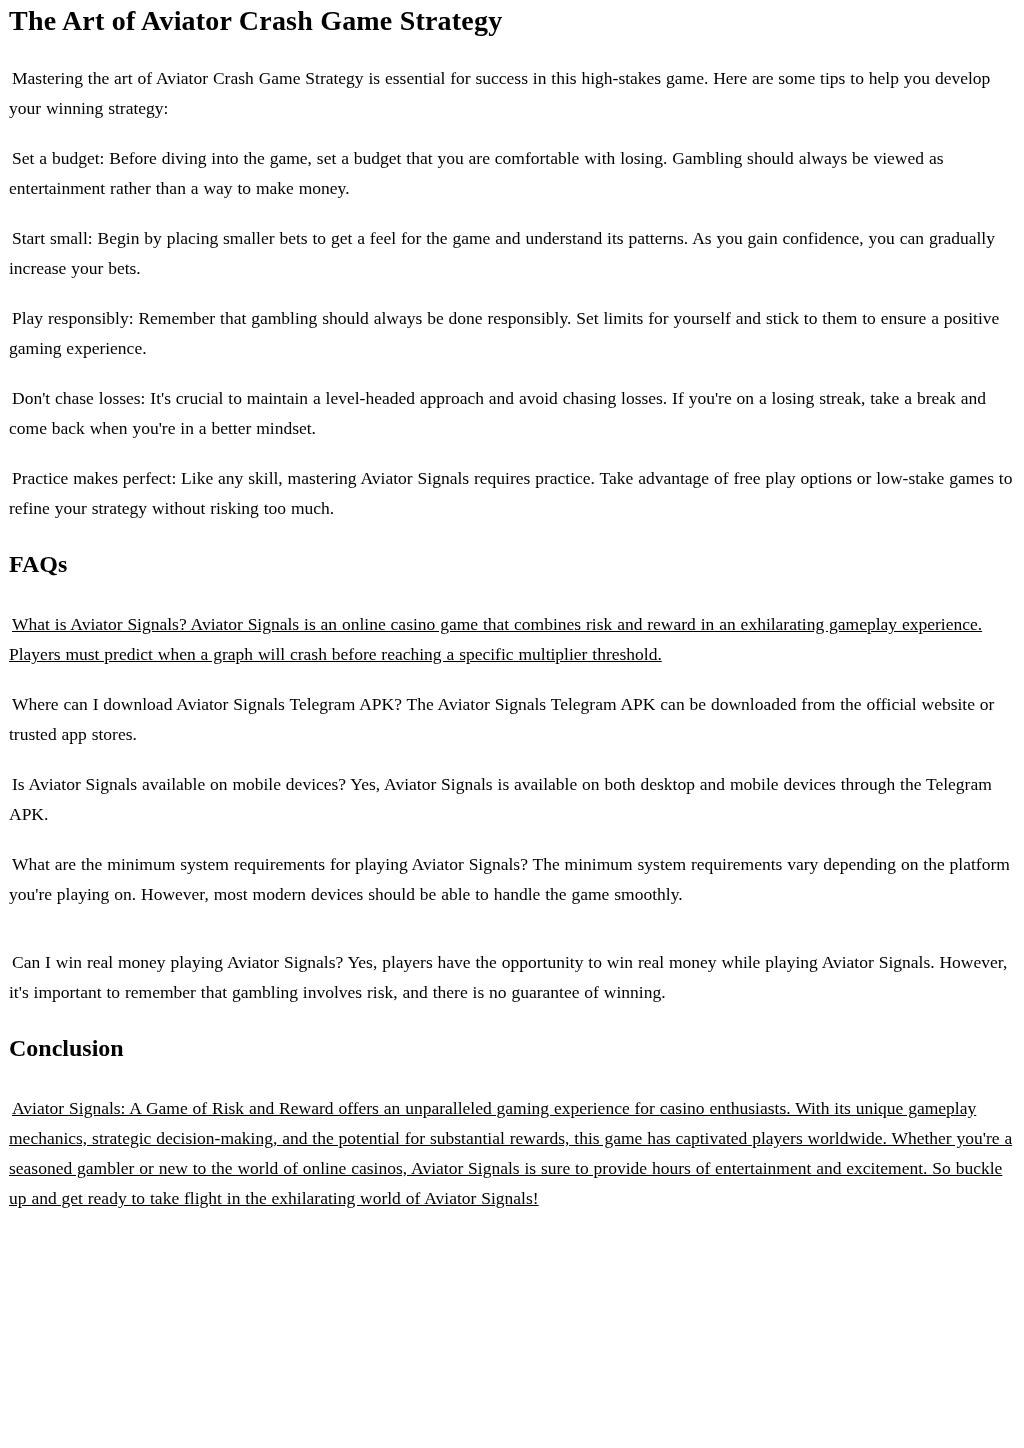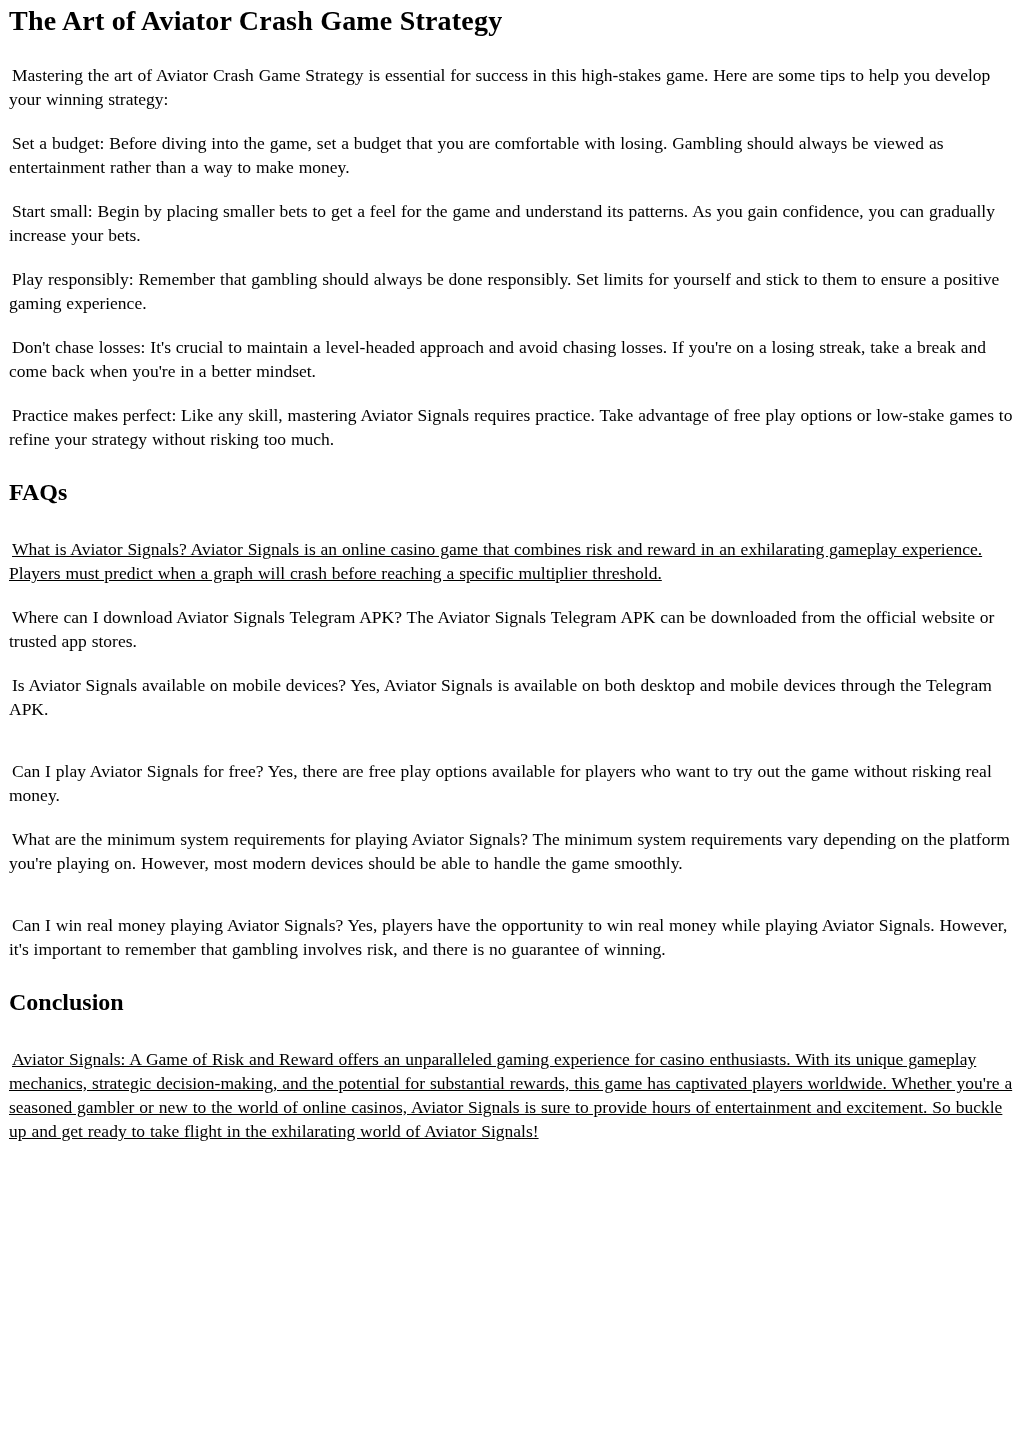--- a/index.html
+++ b/index.html
@@ -29,21 +29,21 @@
     letter-spacing: 0.2px;
   }
   .doc-heading {
     font-size: 24px;
     line-height: 34px;
     font-weight: bold;
     margin: 24px 0 28px 0;
   }
   p.doc-para {
     font-size: 17.5px;
-    line-height: 24px;
+    line-height: 30px;
     margin: 20px 0 0 0;
     text-indent: 3px;
     word-spacing: 0.5px;
   }
   p.doc-para.first-after-title {
     margin-top: 25px;
   }
   p.doc-para.gap-above {
     margin-top: 38px;
   }
@@ -73,21 +73,20 @@
   <p class="doc-para">Practice makes perfect: Like any skill, mastering Aviator Signals requires practice. Take advantage of free play options or low-stake games to refine your strategy without risking too much.</p>
 
   <h2 class="doc-heading">FAQs</h2>
 
   <p class="doc-para">What is Aviator Signals? Aviator Signals is an online casino game that combines risk and reward in an exhilarating gameplay experience. Players must predict when a graph will crash before reaching a specific multiplier threshold.</p>
 
   <p class="doc-para">Where can I download Aviator Signals Telegram APK? The Aviator Signals Telegram APK can be downloaded from the official website or trusted app stores.</p>
 
   <p class="doc-para">Is Aviator Signals available on mobile devices? Yes, Aviator Signals is available on both desktop and mobile devices through the Telegram APK.</p>
 
-  <p class="doc-para gap-above">Can I play Aviator Signals for free? Yes, there are free play options available for players who want to try out the game without risking real money.</p>
 
   <p class="doc-para">What are the minimum system requirements for playing Aviator Signals? The minimum system requirements vary depending on the platform you're playing on. However, most modern devices should be able to handle the game smoothly.</p>
 
   <p class="doc-para gap-above">Can I win real money playing Aviator Signals? Yes, players have the opportunity to win real money while playing Aviator Signals. However, it's important to remember that gambling involves risk, and there is no guarantee of winning.</p>
 
   <h2 class="doc-heading">Conclusion</h2>
 
   <p class="doc-para">Aviator Signals: A Game of Risk and Reward offers an unparalleled gaming experience for casino enthusiasts. With its unique gameplay mechanics, strategic decision-making, and the potential for substantial rewards, this game has captivated players worldwide. Whether you're a seasoned gambler or new to the world of online casinos, Aviator Signals is sure to provide hours of entertainment and excitement. So buckle up and get ready to take flight in the exhilarating world of Aviator Signals!</p>
 
 </div>

